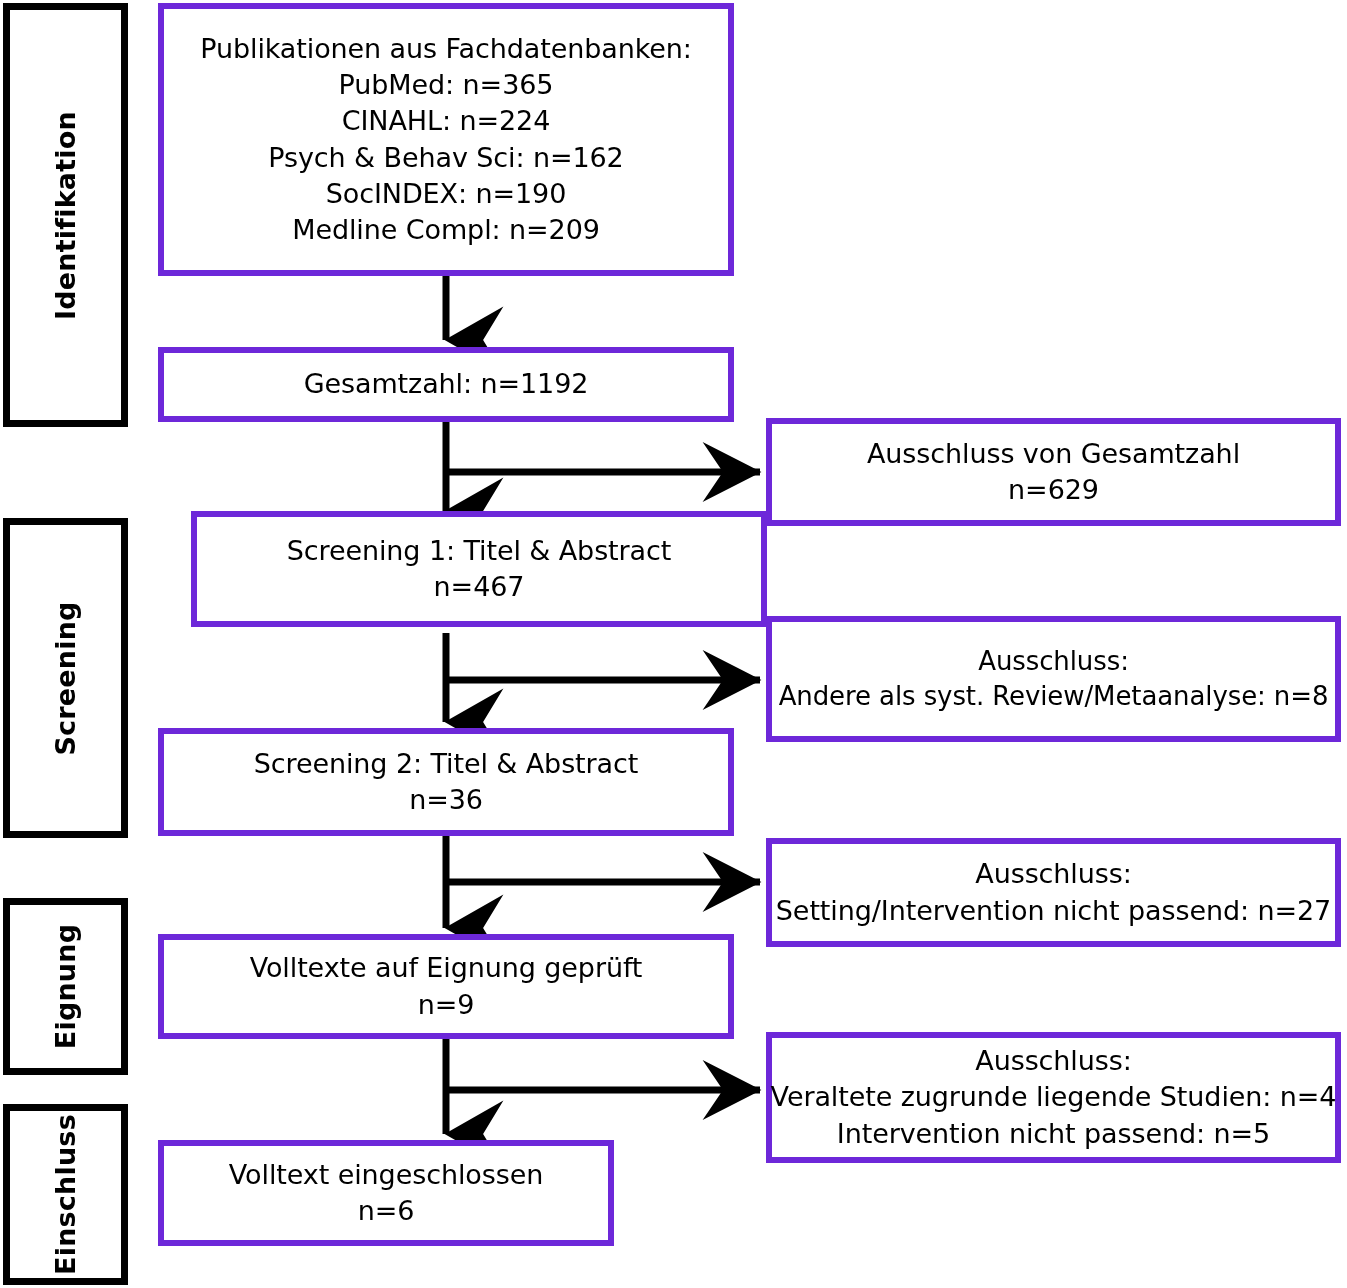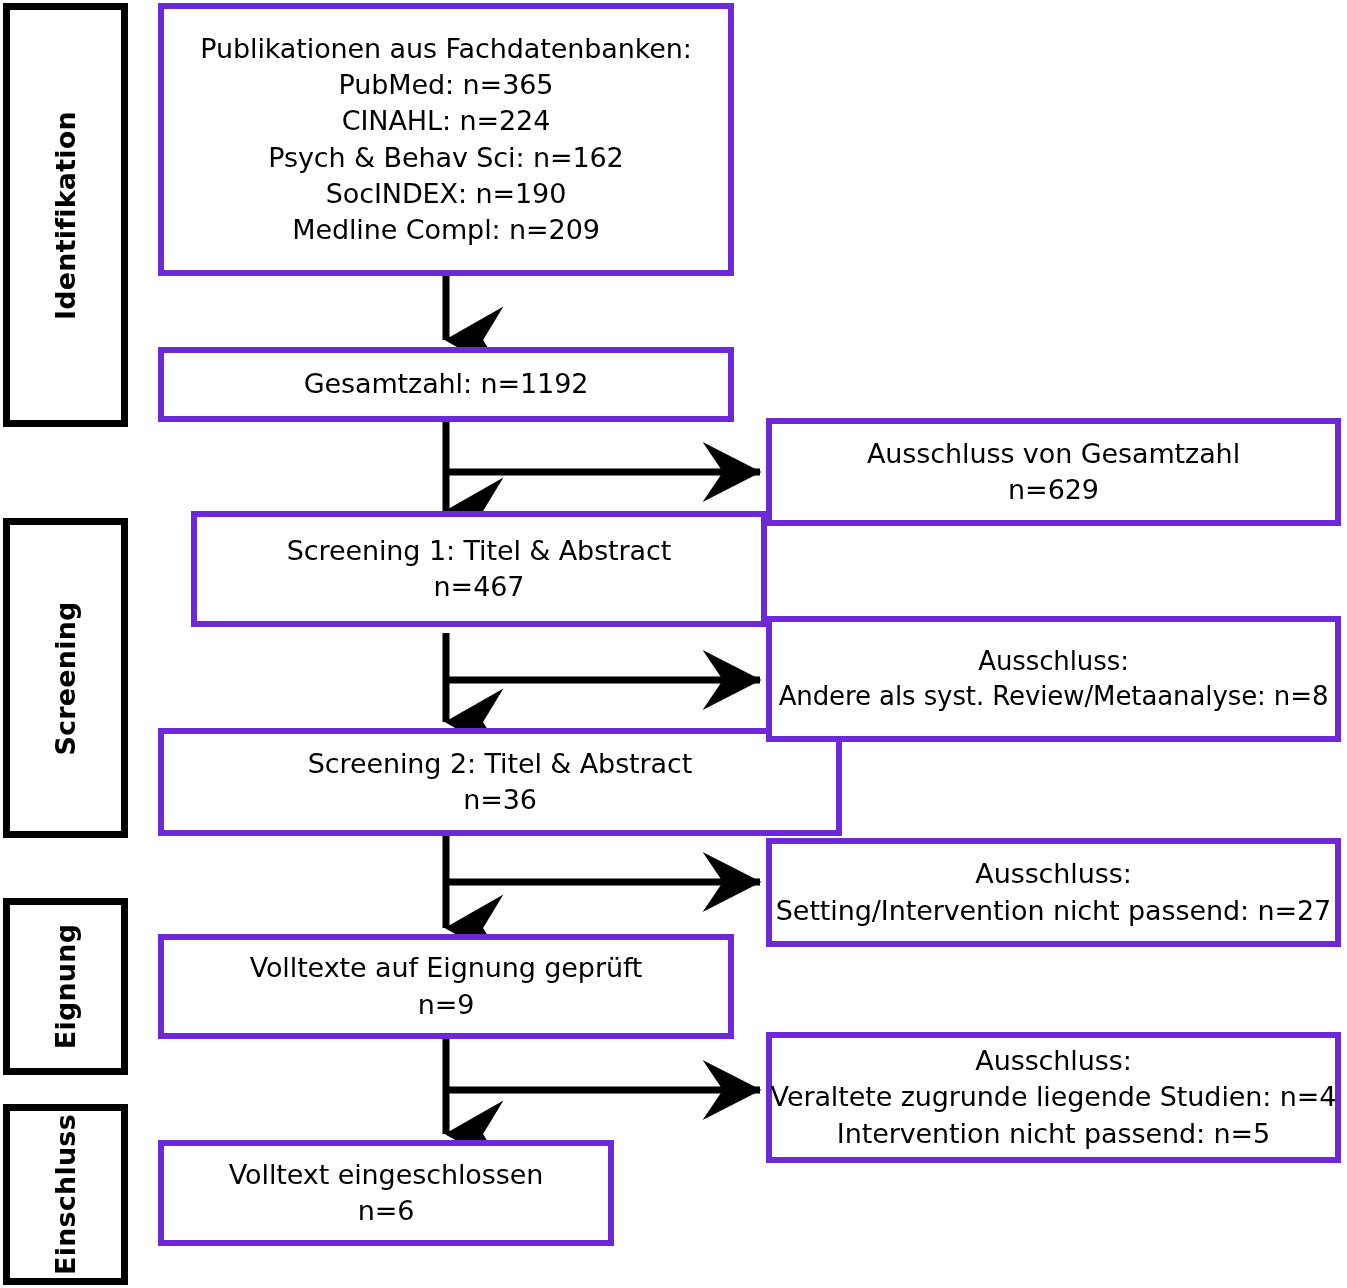--- a/index.html
+++ b/index.html
@@ -108,21 +108,21 @@
 
   <div class="box" style="left:158px;top:347px;width:576px;height:75px;">
     <span class="ln">Gesamtzahl: n=1192</span>
   </div>
 
   <div class="box" style="left:158px;top:511px;width:576px;height:116px;margin-left:33px;">
     <span class="ln">Screening 1: Titel &amp; Abstract</span>
     <span class="ln">n=467</span>
   </div>
 
-  <div class="box" style="left:158px;top:728px;width:684px;height:108px;">
+  <div class="box" style="left:158px;top:728px;width:576px;height:108px;">
     <span class="ln">Screening 2: Titel &amp; Abstract</span>
     <span class="ln">n=36</span>
   </div>
 
   <div class="box" style="left:158px;top:934px;width:576px;height:105px;">
     <span class="ln">Volltexte auf Eignung geprüft</span>
     <span class="ln">n=9</span>
   </div>
 
   <div class="box" style="left:158px;top:1140px;width:456px;height:106px;">

